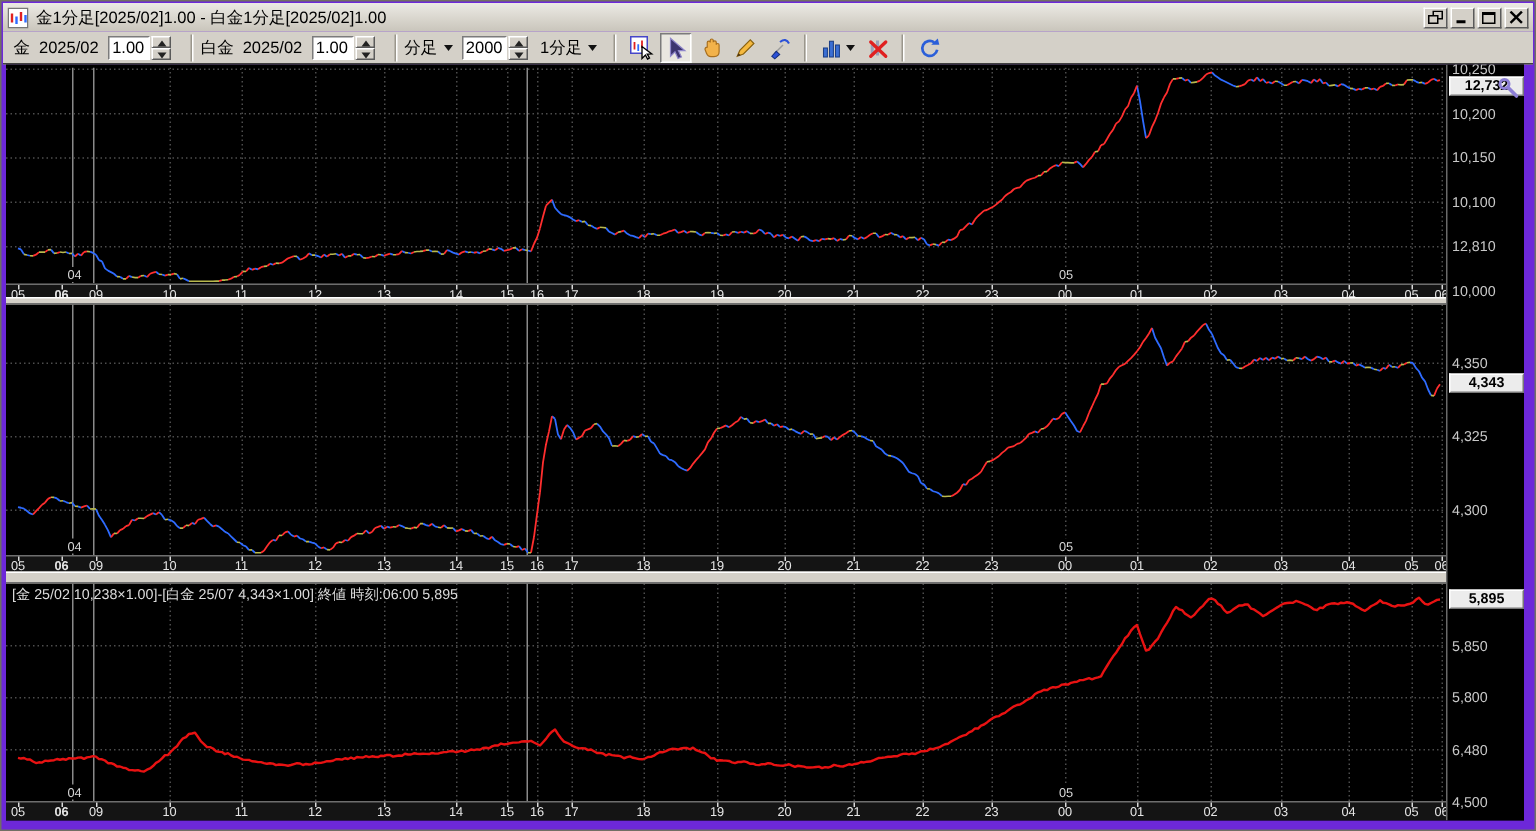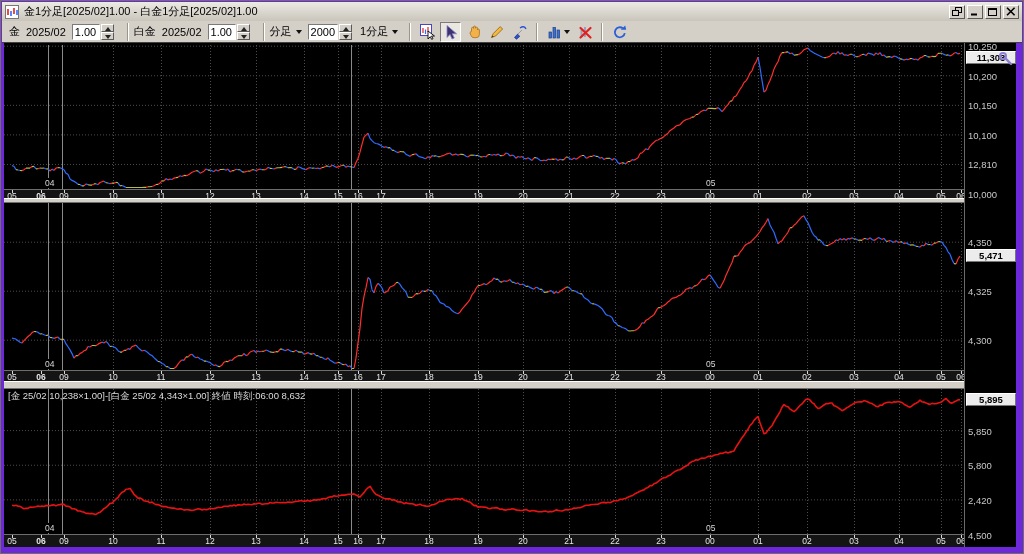--- a/index.html
+++ b/index.html
@@ -202,28 +202,28 @@
   </div>
 
   <div class="client" id="client">
     <div class="axiscol" id="axiscol">
         <div class="pricelabel" style="top: -1.8172px;">10,250</div>
         <div class="pricelabel" style="top: 27.7528px;">10,200</div>
         <div class="pricelabel" style="top: 57.3228px;">10,150</div>
         <div class="pricelabel" style="top: 86.8928px;">10,100</div>
         <div class="pricelabel" style="top: 116.463px;">12,810</div>
         <div class="pricelabel" style="top: 146.033px;">10,000</div>
-        <div class="pricetag" style="top: 7.7796px;">11,303</div>
+        <div class="pricetag" style="top: 7.7796px;">12,732</div>
         <div class="pricelabel" style="top: 194.2px;">4,350</div>
         <div class="pricelabel" style="top: 243.2px;">4,325</div>
         <div class="pricelabel" style="top: 292.2px;">4,300</div>
-        <div class="pricetag" style="top: 206.42px;">5,471</div>
+        <div class="pricetag" style="top: 206.42px;">4,343</div>
         <div class="pricelabel" style="top: 382.58px;">5,850</div>
         <div class="pricelabel" style="top: 417.23px;">5,800</div>
-        <div class="pricelabel" style="top: 451.88px;">2,420</div>
+        <div class="pricelabel" style="top: 451.88px;">6,480</div>
         <div class="pricelabel" style="top: 486.53px;">4,500</div>
         <div class="pricetag" style="top: 349.895px;">5,895</div>
       </div>
     <button class="wrench">
       <svg width="16" height="16" viewBox="0 0 16 16">
         <circle cx="5" cy="5" r="3" fill="none" stroke="#8d7fd6" stroke-width="2"></circle>
         <line x1="7.2" y1="7.2" x2="13" y2="13" stroke="#8d7fd6" stroke-width="2.4" stroke-linecap="round"></line>
       </svg>
     </button>
   <div class="sep" style="top: 155px; height: 5px;"></div>
@@ -421,21 +421,21 @@
         <line x1="937.5" y1="0" x2="937.5" y2="145" stroke="#4d4d4d" stroke-width="1" stroke-dasharray="1,2"></line>
         <line x1="957.5" y1="0" x2="957.5" y2="145" stroke="#4d4d4d" stroke-width="1" stroke-dasharray="1,2"></line>
         <line x1="44.5" y1="0" x2="44.5" y2="145" stroke="#8a8a8a" stroke-width="1"></line>
         <line x1="58.5" y1="0" x2="58.5" y2="145" stroke="#8a8a8a" stroke-width="1"></line>
         <line x1="347.5" y1="0" x2="347.5" y2="145" stroke="#8a8a8a" stroke-width="1"></line>
         <line x1="0" y1="41.579999999999984" x2="960" y2="41.579999999999984" stroke="#4d4d4d" stroke-width="1" stroke-dasharray="1,2"></line>
         <line x1="0" y1="76.23000000000002" x2="960" y2="76.23000000000002" stroke="#4d4d4d" stroke-width="1" stroke-dasharray="1,2"></line>
         <line x1="0" y1="110.88" x2="960" y2="110.88" stroke="#4d4d4d" stroke-width="1" stroke-dasharray="1,2"></line>
         <polyline points="8.0,116.2 10.0,116.7 12.0,116.3 14.0,117.3 16.0,117.3 18.0,118.7 20.0,119.7 22.0,119.2 24.0,119.4 26.0,118.1 28.0,118.3 30.0,118.0 32.0,117.8 34.0,117.0 36.0,117.5 38.0,117.0 40.0,117.5 42.0,116.4 44.0,116.7 46.0,116.7 48.0,116.1 50.0,115.9 52.0,116.9 54.0,115.9 56.0,115.6 58.0,115.1 60.0,115.4 62.0,117.1 64.0,117.2 66.0,118.0 68.0,119.8 70.0,119.8 72.0,120.5 74.0,122.0 76.0,122.0 78.0,122.8 80.0,123.1 82.0,124.4 84.0,124.4 86.0,124.7 88.0,124.4 90.0,125.1 92.0,125.4 94.0,124.1 96.0,123.3 98.0,121.7 100.0,119.6 102.0,118.5 104.0,116.6 106.0,114.4 108.0,114.3 110.0,112.0 112.0,110.0 114.0,108.5 116.0,105.5 118.0,103.2 120.0,102.4 122.0,100.3 124.0,100.0 126.0,99.4 128.0,102.3 130.0,105.3 132.0,107.1 134.0,109.1 136.0,109.1 138.0,110.0 140.0,111.8 142.0,112.2 144.0,112.4 146.0,113.8 148.0,113.1 150.0,114.6 152.0,115.6 154.0,115.5 156.0,116.5 158.0,117.4 160.0,117.6 162.0,117.6 164.0,118.5 166.0,118.7 168.0,119.1 170.0,119.1 172.0,119.7 174.0,120.2 176.0,119.8 178.0,120.1 180.0,121.1 182.0,120.7 184.0,120.8 186.0,121.1 188.0,121.5 190.0,121.0 192.0,120.4 194.0,119.8 196.0,120.0 198.0,121.0 200.0,120.3 202.0,120.7 204.0,120.4 206.0,119.3 208.0,119.7 210.0,119.6 212.0,119.1 214.0,118.4 216.0,118.5 218.0,118.2 220.0,117.2 222.0,117.2 224.0,117.4 226.0,116.5 228.0,117.0 230.0,116.0 232.0,116.9 234.0,115.7 236.0,115.9 238.0,116.0 240.0,115.1 242.0,115.7 244.0,115.2 246.0,115.5 248.0,115.7 250.0,114.8 252.0,115.0 254.0,114.3 256.0,114.3 258.0,115.4 260.0,115.0 262.0,114.7 264.0,114.8 266.0,113.5 268.0,114.0 270.0,114.0 272.0,113.2 274.0,113.5 276.0,113.7 278.0,113.5 280.0,113.6 282.0,113.7 284.0,113.0 286.0,113.4 288.0,113.4 290.0,112.8 292.0,112.4 294.0,112.3 296.0,111.8 298.0,111.7 300.0,112.5 302.0,111.9 304.0,111.4 306.0,112.2 308.0,111.6 310.0,110.7 312.0,111.1 314.0,110.6 316.0,110.8 318.0,109.7 320.0,109.5 322.0,109.8 324.0,108.6 326.0,107.9 328.0,108.0 330.0,106.7 332.0,107.3 334.0,107.0 336.0,106.5 338.0,106.1 340.0,106.1 342.0,105.9 344.0,105.3 346.0,105.2 348.0,105.3 350.0,104.9 352.0,106.0 354.0,107.0 356.0,108.0 358.0,105.8 360.0,103.6 362.0,100.8 364.0,98.8 366.0,97.3 368.0,100.4 370.0,103.2 372.0,105.4 374.0,106.2 376.0,107.2 378.0,108.4 380.0,109.2 382.0,109.9 384.0,109.8 386.0,109.9 388.0,111.1 390.0,110.7 392.0,111.8 394.0,113.0 396.0,112.9 398.0,113.3 400.0,114.7 402.0,113.7 404.0,114.4 406.0,114.7 408.0,114.8 410.0,115.3 412.0,116.5 414.0,115.8 416.0,115.3 418.0,116.2 420.0,116.6 422.0,117.1 424.0,117.2 426.0,116.7 428.0,115.7 430.0,115.6 432.0,114.8 434.0,113.4 436.0,112.3 438.0,112.5 440.0,111.7 442.0,110.8 444.0,110.2 446.0,110.3 448.0,110.7 450.0,110.0 452.0,109.6 454.0,109.7 456.0,110.5 458.0,109.4 460.0,111.0 462.0,111.7 464.0,112.6 466.0,113.0 468.0,114.8 470.0,116.6 472.0,116.4 474.0,118.2 476.0,117.8 478.0,118.0 480.0,118.1 482.0,118.3 484.0,119.2 486.0,119.7 488.0,119.0 490.0,119.0 492.0,118.6 494.0,119.1 496.0,120.2 498.0,120.1 500.0,120.9 502.0,121.1 504.0,120.4 506.0,120.5 508.0,119.8 510.0,120.0 512.0,120.9 514.0,121.2 516.0,121.4 518.0,121.5 520.0,121.1 522.0,120.5 524.0,121.4 526.0,122.2 528.0,121.5 530.0,121.8 532.0,122.1 534.0,122.7 536.0,122.7 538.0,122.6 540.0,122.3 542.0,122.1 544.0,123.1 546.0,122.4 548.0,122.7 550.0,122.1 552.0,120.9 554.0,121.4 556.0,121.8 558.0,122.0 560.0,121.3 562.0,120.5 564.0,120.9 566.0,120.3 568.0,120.0 570.0,119.0 572.0,119.3 574.0,118.8 576.0,118.7 578.0,118.0 580.0,117.1 582.0,116.3 584.0,116.2 586.0,115.9 588.0,115.5 590.0,115.5 592.0,115.2 594.0,115.2 596.0,114.3 598.0,113.6 600.0,113.4 602.0,113.9 604.0,113.3 606.0,113.7 608.0,112.8 610.0,111.8 612.0,111.8 614.0,111.6 616.0,110.2 618.0,110.5 620.0,109.8 622.0,109.3 624.0,108.2 626.0,107.2 628.0,106.8 630.0,105.4 632.0,104.3 634.0,103.3 636.0,102.2 638.0,101.4 640.0,100.9 642.0,99.2 644.0,98.4 646.0,96.6 648.0,96.7 650.0,94.7 652.0,94.0 654.0,92.6 656.0,91.0 658.0,89.6 660.0,88.7 662.0,88.4 664.0,87.0 666.0,86.3 668.0,84.6 670.0,83.2 672.0,81.9 674.0,81.0 676.0,80.7 678.0,79.5 680.0,78.0 682.0,77.0 684.0,75.9 686.0,73.7 688.0,72.6 690.0,71.9 692.0,70.8 694.0,71.1 696.0,69.8 698.0,69.1 700.0,69.3 702.0,68.7 704.0,67.4 706.0,67.2 708.0,67.4 710.0,66.2 712.0,65.7 714.0,65.5 716.0,64.4 718.0,64.4 720.0,63.7 722.0,63.1 724.0,63.9 726.0,63.1 728.0,62.6 730.0,61.9 732.0,58.2 734.0,55.0 736.0,51.8 738.0,48.7 740.0,46.2 742.0,43.0 744.0,40.3 746.0,36.5 748.0,34.7 750.0,31.4 752.0,29.2 754.0,27.7 756.0,33.8 758.0,39.2 760.0,44.7 762.0,44.0 764.0,41.2 766.0,38.8 768.0,36.7 770.0,32.8 772.0,29.3 774.0,26.2 776.0,22.8 778.0,18.3 780.0,15.6 782.0,17.2 784.0,17.7 786.0,20.1 788.0,21.3 790.0,22.6 792.0,21.1 794.0,18.7 796.0,16.5 798.0,14.9 800.0,12.4 802.0,10.3 804.0,10.1 806.0,11.0 808.0,13.6 810.0,14.7 812.0,17.6 814.0,19.5 816.0,18.9 818.0,17.4 820.0,16.0 822.0,14.6 824.0,14.7 826.0,14.0 828.0,14.0 830.0,16.7 832.0,17.3 834.0,18.7 836.0,20.0 838.0,21.7 840.0,20.8 842.0,19.3 844.0,18.1 846.0,16.8 848.0,15.6 850.0,14.3 852.0,13.3 854.0,13.0 856.0,12.8 858.0,12.9 860.0,11.6 862.0,12.2 864.0,13.0 866.0,13.9 868.0,14.6 870.0,15.9 872.0,17.3 874.0,17.8 876.0,16.1 878.0,16.3 880.0,14.4 882.0,13.8 884.0,13.3 886.0,13.2 888.0,13.7 890.0,12.8 892.0,13.1 894.0,12.5 896.0,13.0 898.0,13.5 900.0,15.2 902.0,16.2 904.0,17.4 906.0,18.2 908.0,16.8 910.0,15.2 912.0,14.2 914.0,13.1 916.0,11.2 918.0,12.8 920.0,13.1 922.0,13.9 924.0,14.9 926.0,15.4 928.0,14.4 930.0,14.7 932.0,14.7 934.0,14.0 936.0,13.5 938.0,12.8 940.0,10.7 942.0,9.5 944.0,11.7 946.0,13.6 948.0,14.1 950.0,13.0 952.0,12.0 954.0,10.9 956.0,10.7" stroke="#e81212" stroke-width="1.6" fill="none" stroke-linejoin="round"></polyline>
       </svg>
-      <div class="info" style="top: 347px;">[金 25/02 10,238×1.00]-[白金 25/02 4,343×1.00] 終値 時刻:06:00 8,632</div>
+      <div class="info" style="top: 347px;">[金 25/02 10,238×1.00]-[白金 25/07 4,343×1.00] 終値 時刻:06:00 5,895</div>
       <div class="datelabel" style="left: 40px; top: 480px;">04</div>
       <div class="datelabel" style="left: 701px; top: 480px;">05</div>
       <div class="strip" style="top: 491px; height: 13px;">
         <div class="tickmark" style="left: 8px;"></div>
         <div class="ticklabel" style="left: 8px;">05</div>
         <div class="tickmark" style="left: 37px;"></div>
         <div class="ticklabel b" style="left: 37px;">06</div>
         <div class="tickmark" style="left: 60px;"></div>
         <div class="ticklabel" style="left: 60px;">09</div>
         <div class="tickmark" style="left: 109px;"></div>

